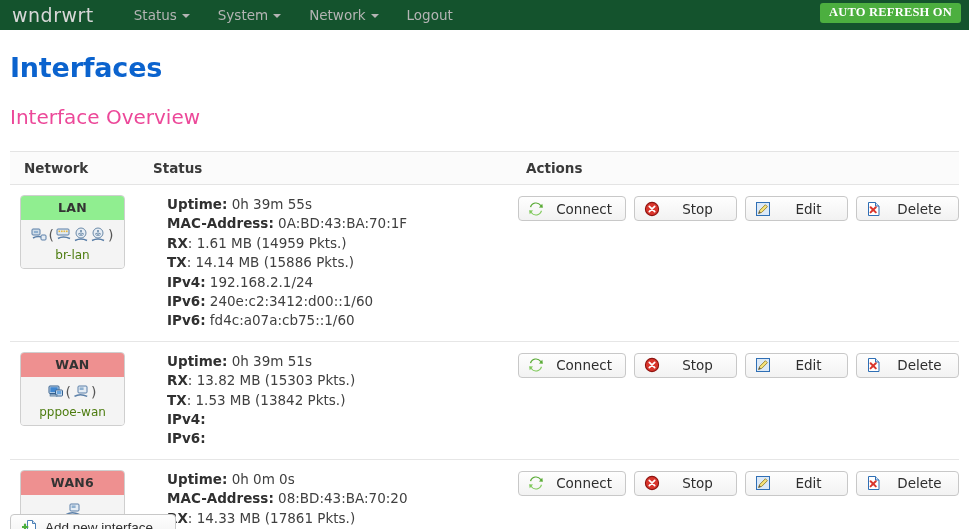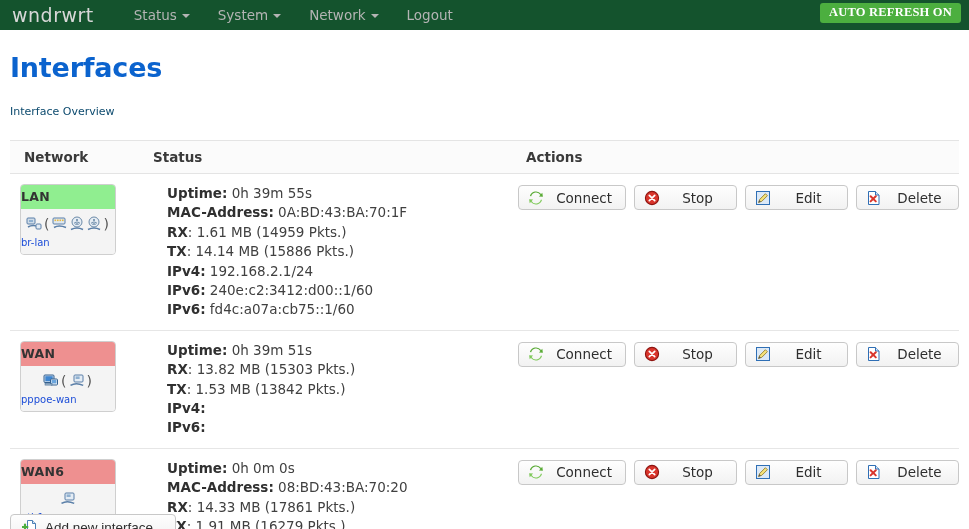--- a/index.html
+++ b/index.html
@@ -64,22 +64,22 @@
 
   
   .page-title {
     color: #0b63ce;
     font-size: 27px;
     font-weight: bold;
     margin: 22px 0 0 10px;
     letter-spacing: -0.2px;
   }
   .section-title {
-    color: #0c4a6e;
-    font-size: 11px;
+    color: #ec4899;
+    font-size: 20px;
     font-weight: normal;
     margin: 22px 0 0 10px;
   }
 
   
   .iface-table {
     margin: 22px 10px 0 10px;
     width: 949px;
     border-top: 1px solid #e4e4e4;
     border-bottom: 1px solid #e4e4e4;
@@ -103,26 +103,27 @@
   .trow {
     display: flex;
     background: #ffffff;
     border-bottom: 1px solid #e6e6e6;
     padding: 10px 0 10px 0;
   }
   .trow:last-child { border-bottom: none; }
 
   
   .zone {
-    width: 96px;
+    width: 105px;
     margin-left: 10px;
     border: 1px solid #cfcfcf;
     border-radius: 4px;
     background: #f4f4f4;
     overflow: hidden;
+    text-align: center;
     cursor: pointer;
   }
   .zone-head {
     font-size: 12.5px;
     font-weight: bold;
     color: #333;
     padding: 4px 0 5px;
     letter-spacing: 0.3px;
   }
   .zone-lan  { background: #90ee90; }
@@ -133,22 +134,22 @@
   }
   .zone-icons {
     height: 20px;
     display: flex;
     align-items: center;
     justify-content: center;
     gap: 1px;
   }
   .zone-icons .paren { color: #555; font-size: 14px; margin: 0 1px; }
   .zone-name {
-    font-size: 10px;
-    color: #1d4ed8;
+    font-size: 12px;
+    color: #4d7c0f;
     margin-top: 3px;
   }
 
   
   .status-cell {
     width: 373px;
     padding-left: 18px;
     line-height: 19.4px;
     font-size: 13.5px;
     position: relative;

